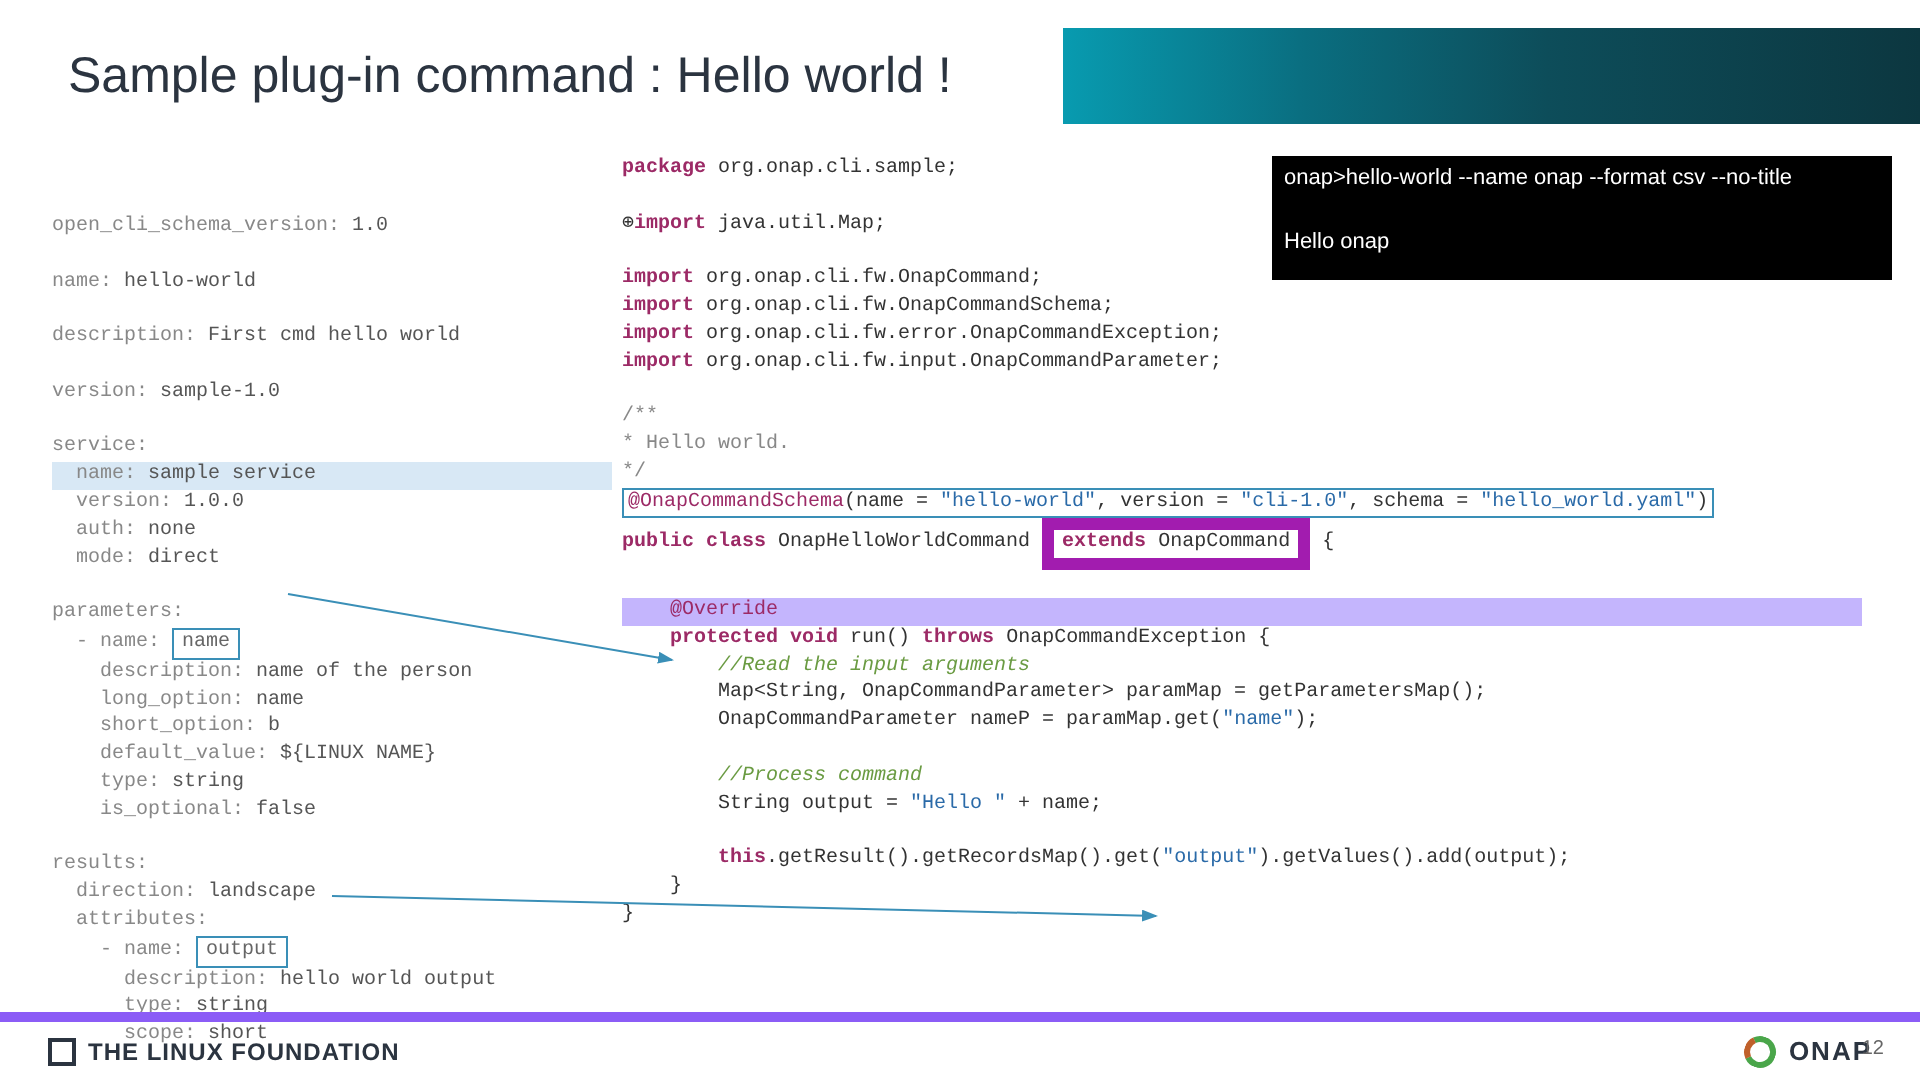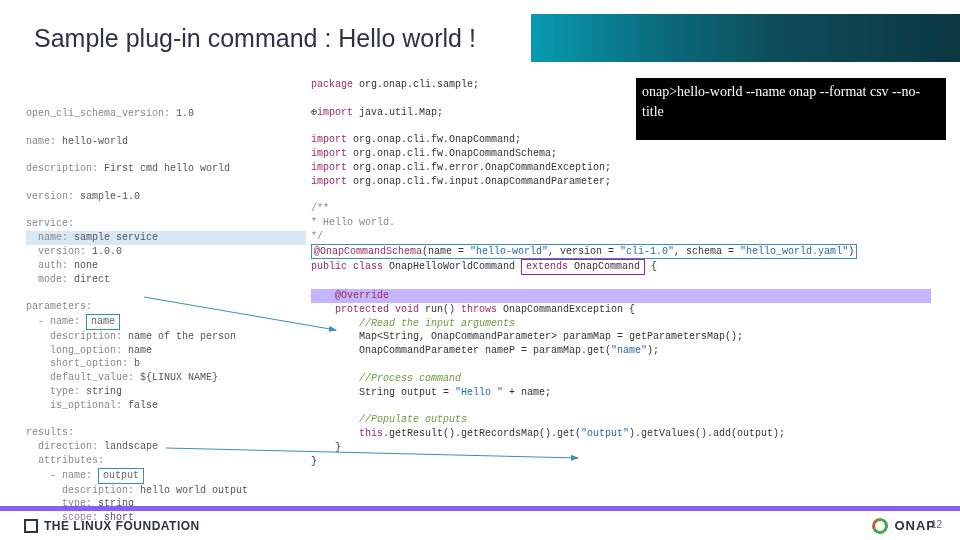--- a/index.html
+++ b/index.html
@@ -6,29 +6,29 @@
   html, body { width: 960px; height: 540px; overflow: hidden; font-family: Arial, Helvetica, sans-serif; }
   .slide { position: relative; width: 960px; height: 540px; background: #fff; }
   .title-bar { position: absolute; top: 14px; left: 28px; right: 0; height: 48px; background: linear-gradient(90deg, #ffffff 0%, #ffffff 54%, #089bb0 54%, #0a6e80 67%, #0d4d5a 80%, #0c3740 100%); display: flex; align-items: center; color: #2b3440; font-size: 25px; font-weight: 400; padding-left: 6px; }
   .content { position: absolute; top: 78px; left: 26px; right: 14px; bottom: 36px; }
   .yaml { position: absolute; left: 0; top: 0; width: 280px; font-family: Consolas, "Courier New", monospace; font-size: 10px; color: #666; line-height: 1.38; margin-top: 29px; }
   .yaml .key { color: #888; }
   .yaml .val { color: #555; }
   .yaml .hlrow { background: #d8e8f5; }
   .box-name { display: inline-block; border: 1px solid #3a8fb7; padding: 0 4px; background: #fff; }
   .java { position: absolute; left: 285px; top: 0; width: 620px; font-family: Consolas, "Courier New", monospace; font-size: 10px; line-height: 1.38; color: #333; }
-  .java .kw { color: #9c2a66; font-weight: normal; }
+  .java .kw { color: #9c2a66; font-weight: bold; }
   .java .cmt { color: #888; }
   .java .cmtg { color: #6a9b42; font-style: italic; }
   .java .ann { color: #9c2a66; }
   .java .str { color: #2a6aa8; }
   .anno-box { border: 1px solid #3a8fb7; display: inline-block; padding: 0 2px; }
   .hl-line { background: #c4b5fd; display: inline-block; width: 100%; }
-  .extends-box { border: 1px solid #a21caf; display: inline-block; padding: 0 4px; }
-  .terminal { position: absolute; right: 14px; top: 78px; width: 310px; height: 62px; background: #000; color: #fff; font-family: Liberation Serif, serif; font-size: 14px; padding: 4px 6px; line-height: 1.45; }
+  .extends-box { border: 6px solid #a21caf; display: inline-block; padding: 0 4px; }
+  .terminal { position: absolute; right: 14px; top: 78px; width: 310px; height: 62px; background: #000; color: #fff; font-family: Liberation Sans, sans-serif; font-size: 11px; padding: 4px 6px; line-height: 1.45; }
   .arrow-svg { position: absolute; pointer-events: none; }
   .footer { position: absolute; left: 0; right: 0; bottom: 0; height: 34px; border-top: 5px solid #8b5cf6; display: flex; align-items: center; justify-content: space-between; padding: 0 24px; font-size: 9px; color: #666; }
   .lf { display: flex; align-items: center; gap: 6px; font-size: 12px; font-weight: bold; color: #2b3440; letter-spacing: 0.5px;}
   .lf .sq { width: 14px; height: 14px; border: 2px solid #2b3440; }
   .onap { display: flex; align-items: center; gap: 6px; font-size: 13px; font-weight: bold; color: #2b3440; letter-spacing: 1px;}
   .onap .ring { width: 16px; height: 16px; border: 3px solid #4aa64a; border-left-color: #c0602a; border-radius: 50%; transform: rotate(20deg);}
   .pagenum { position: absolute; right: 18px; bottom: 10px; font-size: 10px; color: #666;}
   svg line.arrow { stroke: #3a8fb7; stroke-width: 1; }
 </style>
 </head>
@@ -92,21 +92,20 @@
       <div>&nbsp;</div>
       <div class="hl-line">&nbsp;&nbsp;&nbsp;&nbsp;<span class="ann">@Override</span></div>
       <div>&nbsp;&nbsp;&nbsp;&nbsp;<span class="kw">protected void</span> run() <span class="kw">throws</span> OnapCommandException {</div>
       <div>&nbsp;&nbsp;&nbsp;&nbsp;&nbsp;&nbsp;&nbsp;&nbsp;<span class="cmtg">//Read the input arguments</span></div>
       <div>&nbsp;&nbsp;&nbsp;&nbsp;&nbsp;&nbsp;&nbsp;&nbsp;<span>Map&lt;String, OnapCommandParameter&gt; paramMap = getParametersMap();</span></div>
       <div>&nbsp;&nbsp;&nbsp;&nbsp;&nbsp;&nbsp;&nbsp;&nbsp;OnapCommandParameter nameP = paramMap.get(<span class="str">"name"</span>);</div>
       <div>&nbsp;</div>
       <div>&nbsp;&nbsp;&nbsp;&nbsp;&nbsp;&nbsp;&nbsp;&nbsp;<span class="cmtg">//Process command</span></div>
       <div>&nbsp;&nbsp;&nbsp;&nbsp;&nbsp;&nbsp;&nbsp;&nbsp;String output = <span class="str">"Hello "</span> + name;</div>
       <div>&nbsp;</div>
-      <div>&nbsp;&nbsp;&nbsp;&nbsp;&nbsp;&nbsp;&nbsp;&nbsp;<span class="cmtg">//Populate outputs</span></div>
       <div>&nbsp;&nbsp;&nbsp;&nbsp;&nbsp;&nbsp;&nbsp;&nbsp;<span class="kw">this</span>.getResult().getRecordsMap().get(<span class="str">"output"</span>).getValues().add(output);</div>
       <div>&nbsp;&nbsp;&nbsp;&nbsp;<span>}</span></div>
       <div><span>}</span></div>
     </div>
 
     <svg class="arrow-svg" style="left:0;top:0;width:920px;height:430px">
       <defs>
           <marker id="ah" markerWidth="8" markerHeight="8" refX="7" refY="3" orient="auto">
             <path d="M0,0 L8,3 L0,6 Z" fill="#3a8fb7"></path>
           </marker>

